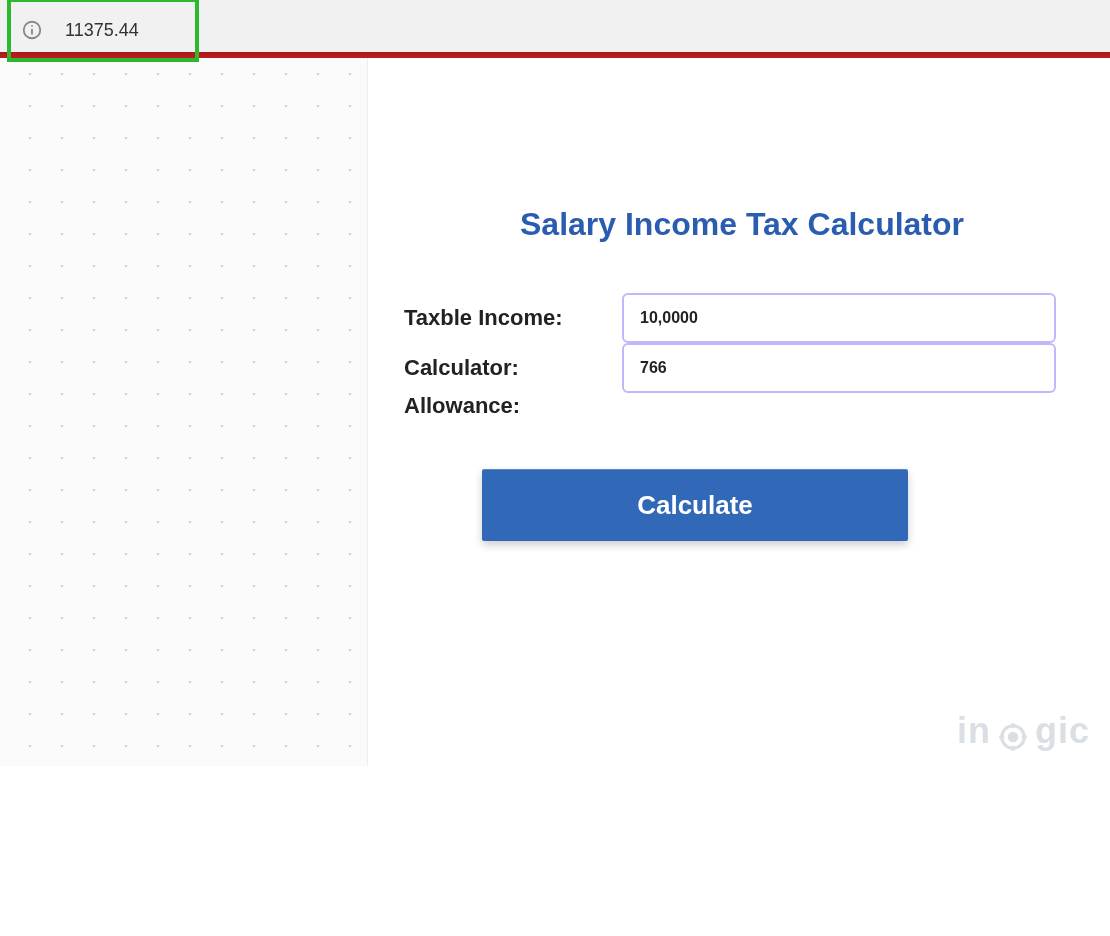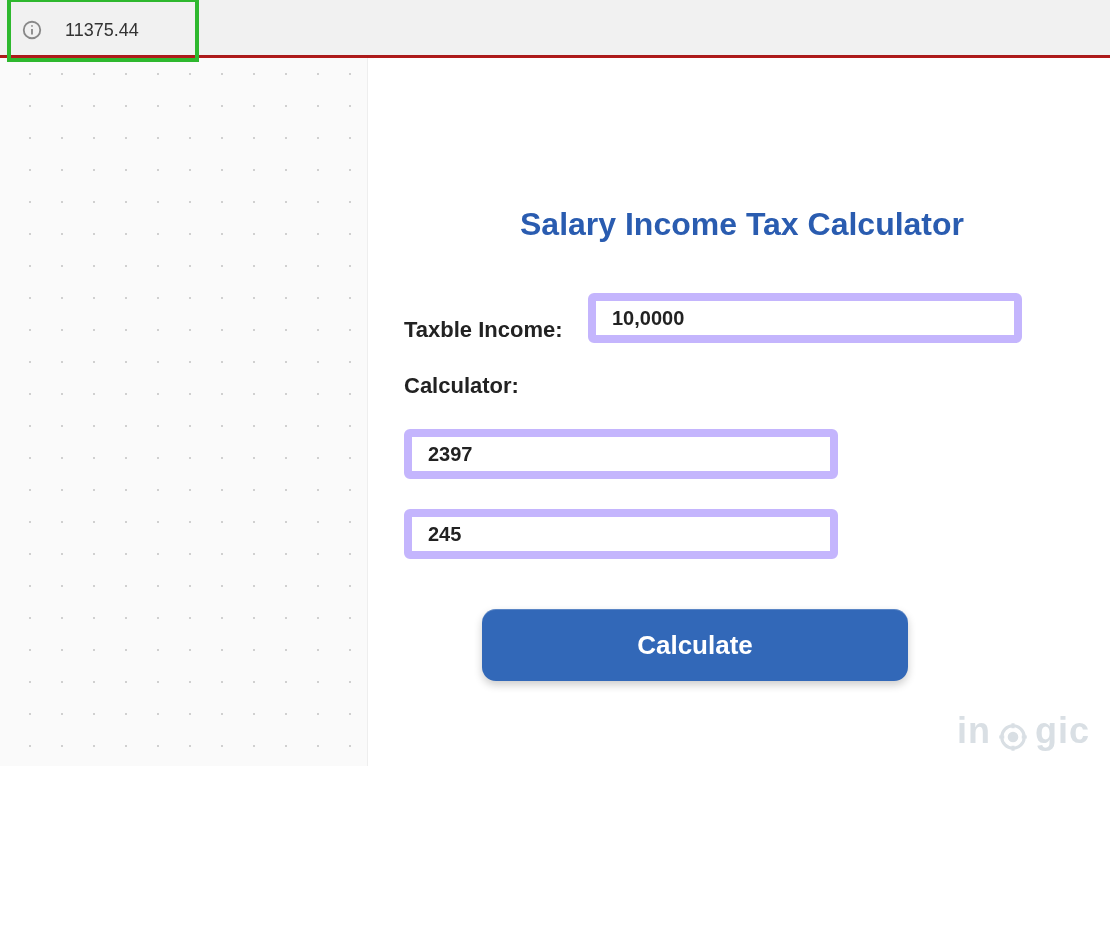--- a/index.html
+++ b/index.html
@@ -10,21 +10,21 @@
     body {
       font-family: 'Segoe UI', Tahoma, Geneva, Verdana, sans-serif;
       background: #fff;
       width: 1110px;
       height: 936px;
       overflow: hidden;
     }
     .top-bar {
       height: 58px;
       background: #f1f1f1;
-      border-bottom: 3px solid #b91c1c;
+      border-bottom: 6px solid #b91c1c;
       position: relative;
       padding-left: 36px;
     }
     .top-bar::after{
       content:"";
       position:absolute;
       left:0; right:0; bottom:-4px;
       height:4px;
       background: linear-gradient(to bottom, rgba(0,0,0,0.1), rgba(0,0,0,0));
     }
@@ -79,52 +79,52 @@
     .calc-title {
       color: #2a5cb0;
       font-size: 32px;
       font-weight: 700;
       text-align: center;
       margin-top: 148px;
       margin-bottom: 50px;
     }
     .form-row {
       display: flex;
-      align-items: flex-end;
-      margin-bottom: 30px;
+      align-items: center;
       padding-left: 30px;
+      gap: 34px;
     }
     .form-label {
       width: 184px;
       font-size: 22px;
       font-weight: 700;
       color: #222;
     }
     .form-input {
       width: 434px;
       height: 50px;
-      border: 8px solid #c4b5fd;
+      border: 2px solid #c4b5fd;
       border-radius: 6px;
-      font-size: 20px;
+      font-size: 16px;
       font-weight: 700;
       color: #222;
       padding: 0 16px;
       font-family: inherit;
       outline: none;
       background:#fff;
     }
     .calc-button {
       display: block;
       margin: 50px auto 0 auto;
       width: 426px;
       height: 72px;
       background: #3268b8;
       color: #fff;
       border: none;
-      border-radius: 14px;
+      border-radius: 2px;
       font-size: 26px;
       font-weight: 700;
       cursor: pointer;
       box-shadow: 0 4px 8px rgba(0,0,0,0.2), inset 0 1px 0 rgba(255,255,255,0.2);
       margin-left: 108px;
     }
     .watermark {
       position: absolute;
       right: 20px;
       bottom: 14px;
@@ -169,28 +169,28 @@
     <h1 class="calc-title">Salary Income Tax Calculator</h1>
 
     <div class="form-row">
       <div class="form-label">Taxble Income:</div>
       <input type="text" class="form-input" value="10,0000" style="">
     </div>
 
 
     <div class="form-row">
       <div class="form-label">Calculator:</div>
-    </div>
-
-    <div class="form-row">
-      <input type="text" class="form-input" value="2397" style="">
-    </div>
-
-    <div class="form-row">
-      <input type="text" class="form-input" value="245" style="">
+      <input type="text" class="form-input" value="766" style="">
+    </div>
+
+    <div class="form-row">
+      <div class="form-label">Allowance:</div>
+    </div>
+
+    <div class="form-row">
     </div>
 
     <button class="calc-button">Calculate</button>
 
     <div class="watermark">
       <span>in</span>
       <span class="o-target">
         <svg viewBox="0 0 24 24" fill="none" stroke="#d9dfe4" stroke-width="2.5">
           <circle cx="12" cy="12" r="9"></circle>
           <circle cx="12" cy="12" r="3" fill="#d9dfe4"></circle>

